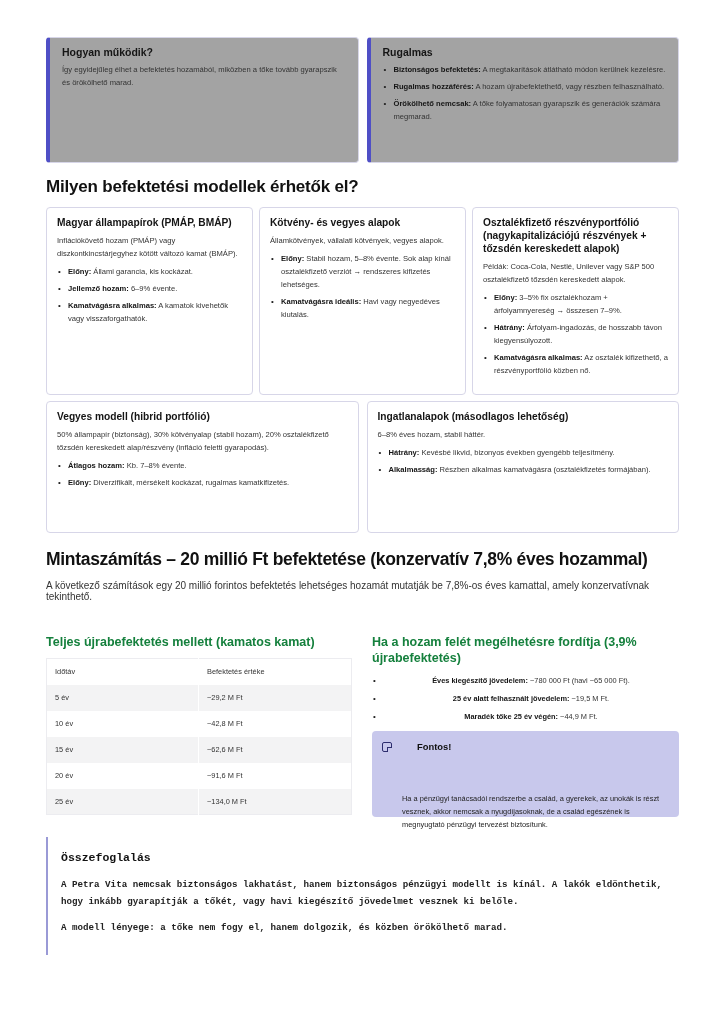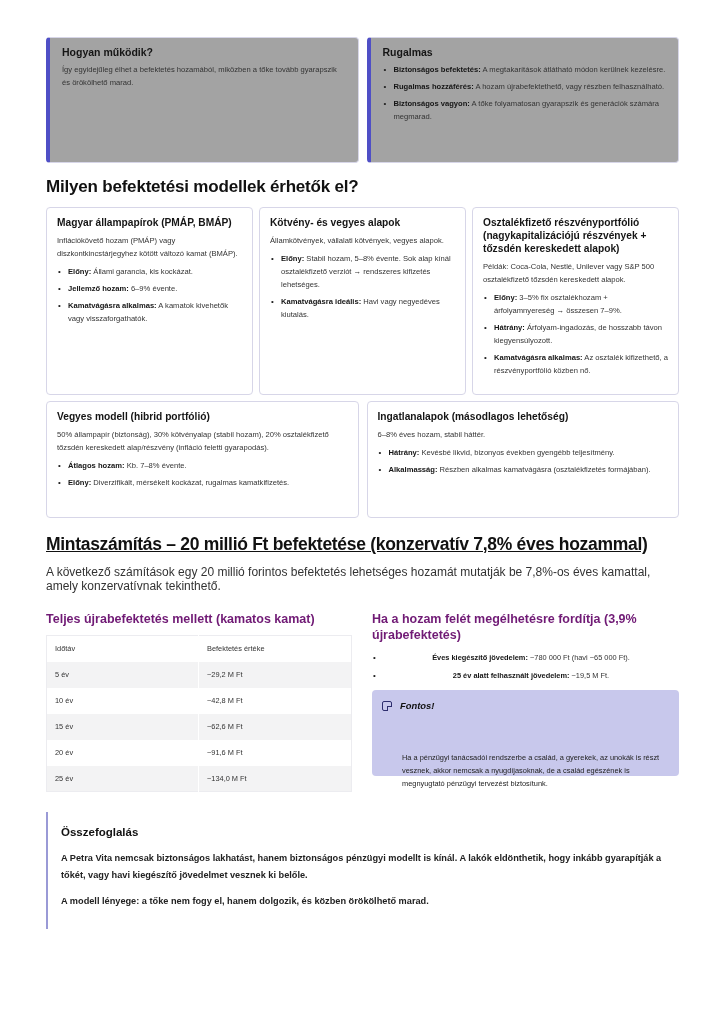--- a/index.html
+++ b/index.html
@@ -24,68 +24,68 @@
 
   .grid3 { display: flex; gap: 6px; }
   .card {
     border: 1px solid #d7d6e8; border-radius: 4px; padding: 8px 10px 8px 10px; background: #fff;
   }
   .grid3 .card { flex: 1; height: 188px; }
   .card h3 { font-size: 10.2px; font-weight: bold; line-height: 13px; color: #151515; margin-bottom: 5px; }
   .card p { font-size: 7.6px; line-height: 13px; color: #333; margin-bottom: 5px; }
 
   .grid2 { display: flex; gap: 8px; margin-top: 6px; }
-  .grid2 .card { flex: 1; height: 117px; }
+  .grid2 .card { flex: 1; height: 132px; }
 
-  h2.big { font-size: 17.5px; font-weight: bold; color: #111; margin: 16px 0 10px 0; letter-spacing: -0.3px; text-decoration: underline; }
-  .intro { font-size: 12px; color: #333; margin-bottom: 18px; }
+  h2.big { font-size: 17.5px; font-weight: bold; color: #111; margin: 16px 0 10px 0; letter-spacing: -0.3px; }
+  .intro { font-size: 10px; color: #333; margin-bottom: 32px; }
 
   .calc-row { display: flex; gap: 20px; }
   .calc-left { width: 306px; }
   .calc-right { flex: 1; }
-  h3.sub { font-size: 12.5px; font-weight: bold; color: #701a75; line-height: 16px; margin-bottom: 8px; }
+  h3.sub { font-size: 12.5px; font-weight: bold; color: #15803d; line-height: 16px; margin-bottom: 8px; }
 
   table.proj { width: 100%; border-collapse: collapse; border: 1px solid #ececf0; border-radius: 3px; font-size: 7.4px; color: #333; }
   table.proj th, table.proj td { text-align: left; font-weight: normal; padding: 0 8px; height: 26px; }
   table.proj thead th { background: #fff; }
   table.proj tbody tr:nth-child(odd) td { background: #f3f3f4; }
   table.proj tbody tr:nth-child(even) td { background: #fff; }
   table.proj td + td, table.proj th + th { border-left: 1px solid #fff; }
   table.proj td.c1, table.proj th.c1 { width: 152px; }
 
   .calc-right ul.bl { margin-top: 2px; text-align: center; }
   .calc-right ul.bl li { font-size: 7.4px; margin-bottom: 5px; }
 
   .notice { background: #c8c8ec; border-radius: 4px; padding: 10px 12px 10px 10px; margin-top: 8px; height: 86px; }
-  .notice-head { display: flex; align-items: center; gap: 8px; margin-bottom: 14px; font-style: italic; }
+  .notice-head { display: flex; align-items: center; gap: 25px; margin-bottom: 14px; }
   .notice-icon { width: 10px; height: 10px; border: 1.4px solid #2d2d6e; border-radius: 2px; position: relative; }
   .notice-icon::after { content: ""; position: absolute; right: -1.4px; bottom: -1.4px; width: 4px; height: 4px; background: #c8c8ec; border-left: 1.4px solid #2d2d6e; border-top: 1.4px solid #2d2d6e; }
   .notice-title { font-size: 9.4px; font-weight: bold; color: #111; }
   .notice p { font-size: 7.4px; line-height: 13px; color: #222; padding-left: 20px; margin-top: 40px; }
 
-  .summary { border-left: 2px solid #9a9ad6; margin-top: 20px; padding: 14px 0 10px 13px; }
+  .summary { border-left: 2px solid #9a9ad6; margin-top: 20px; padding: 14px 0 10px 13px; font-family: Liberation Mono, monospace; }
   .summary h3 { font-size: 11.5px; font-weight: bold; color: #111; margin-bottom: 12px; }
   .summary p { font-size: 9.2px; font-weight: bold; line-height: 17px; color: #222; margin-bottom: 9px; }
 </style>
 </head>
 <body>
 
 <div class="page">
 
   <div class="top-row">
     <div class="accent-card">
       <h3>Hogyan működik?</h3>
       <p>Így egyidejűleg élhet a befektetés hozamából, miközben a tőke tovább gyarapszik és örökölhető marad.</p>
     </div>
     <div class="accent-card">
       <h3>Rugalmas</h3>
       <ul class="bl">
         <li><b>Biztonságos befektetés:</b><span> A megtakarítások átlátható módon kerülnek kezelésre.</span></li>
         <li><b>Rugalmas hozzáférés:</b><span> A hozam újrabefektethető, vagy részben felhasználható.</span></li>
-        <li><b>Biztonságos vagyon:</b><span> A tőke folyamatosan gyarapszik és generációk számára megmarad.</span></li>
+        <li><b>Örökölhető nemcsak:</b><span> A tőke folyamatosan gyarapszik és generációk számára megmarad.</span></li>
       </ul>
     </div>
   </div>
 
   <h2 class="section">Milyen befektetési modellek érhetők el?</h2>
 
   <div class="grid3">
     <div class="card">
       <h3>Magyar állampapírok (PMÁP, BMÁP)</h3>
       <p>Inflációkövető hozam (PMÁP) vagy diszkontkincstárjegyhez kötött változó kamat (BMÁP).</p>
@@ -169,20 +169,21 @@
             </tr>
         </tbody>
       </table>
     </div>
 
     <div class="calc-right">
       <h3 class="sub">Ha a hozam felét megélhetésre fordítja (3,9% újrabefektetés)</h3>
       <ul class="bl">
         <li><b>Éves kiegészítő jövedelem:</b><span> ~780 000 Ft (havi ~65 000 Ft).</span></li>
         <li><b>25 év alatt felhasznált jövedelem:</b><span> ~19,5 M Ft.</span></li>
+        <li><b>Maradék tőke 25 év végén:</b><span> ~44,9 M Ft.</span></li>
       </ul>
       <div class="notice">
         <div class="notice-head">
           <span class="notice-icon"></span>
           <span class="notice-title">Fontos!</span>
         </div>
         <p>Ha a pénzügyi tanácsadói rendszerbe a család, a gyerekek, az unokák is részt vesznek, akkor nemcsak a nyugdíjasoknak, de a család egészének is megnyugtató pénzügyi tervezést biztosítunk.</p>
       </div>
     </div>
   </div>

